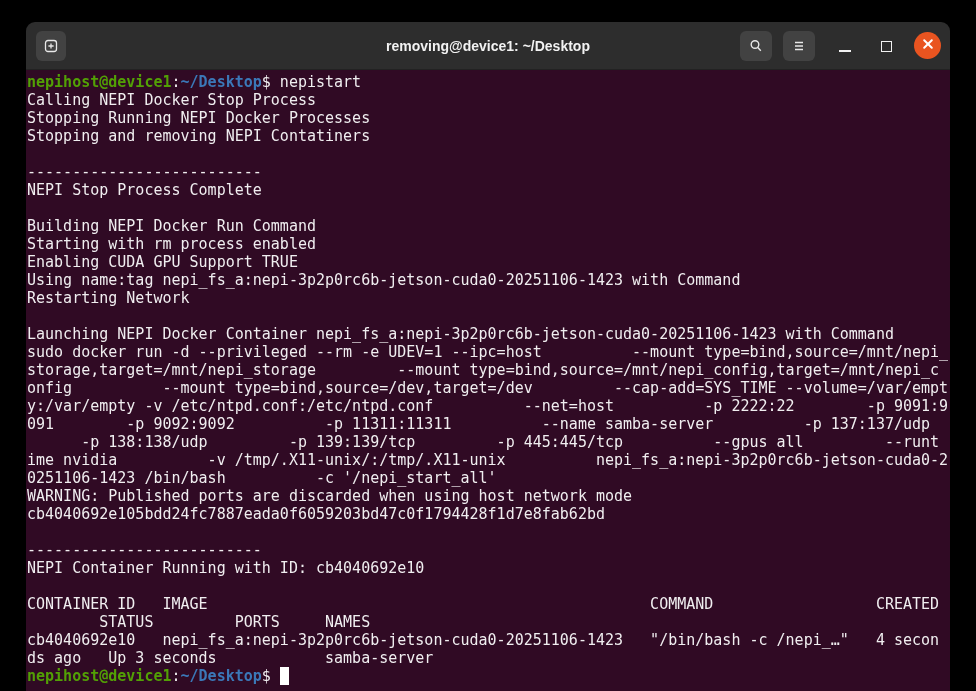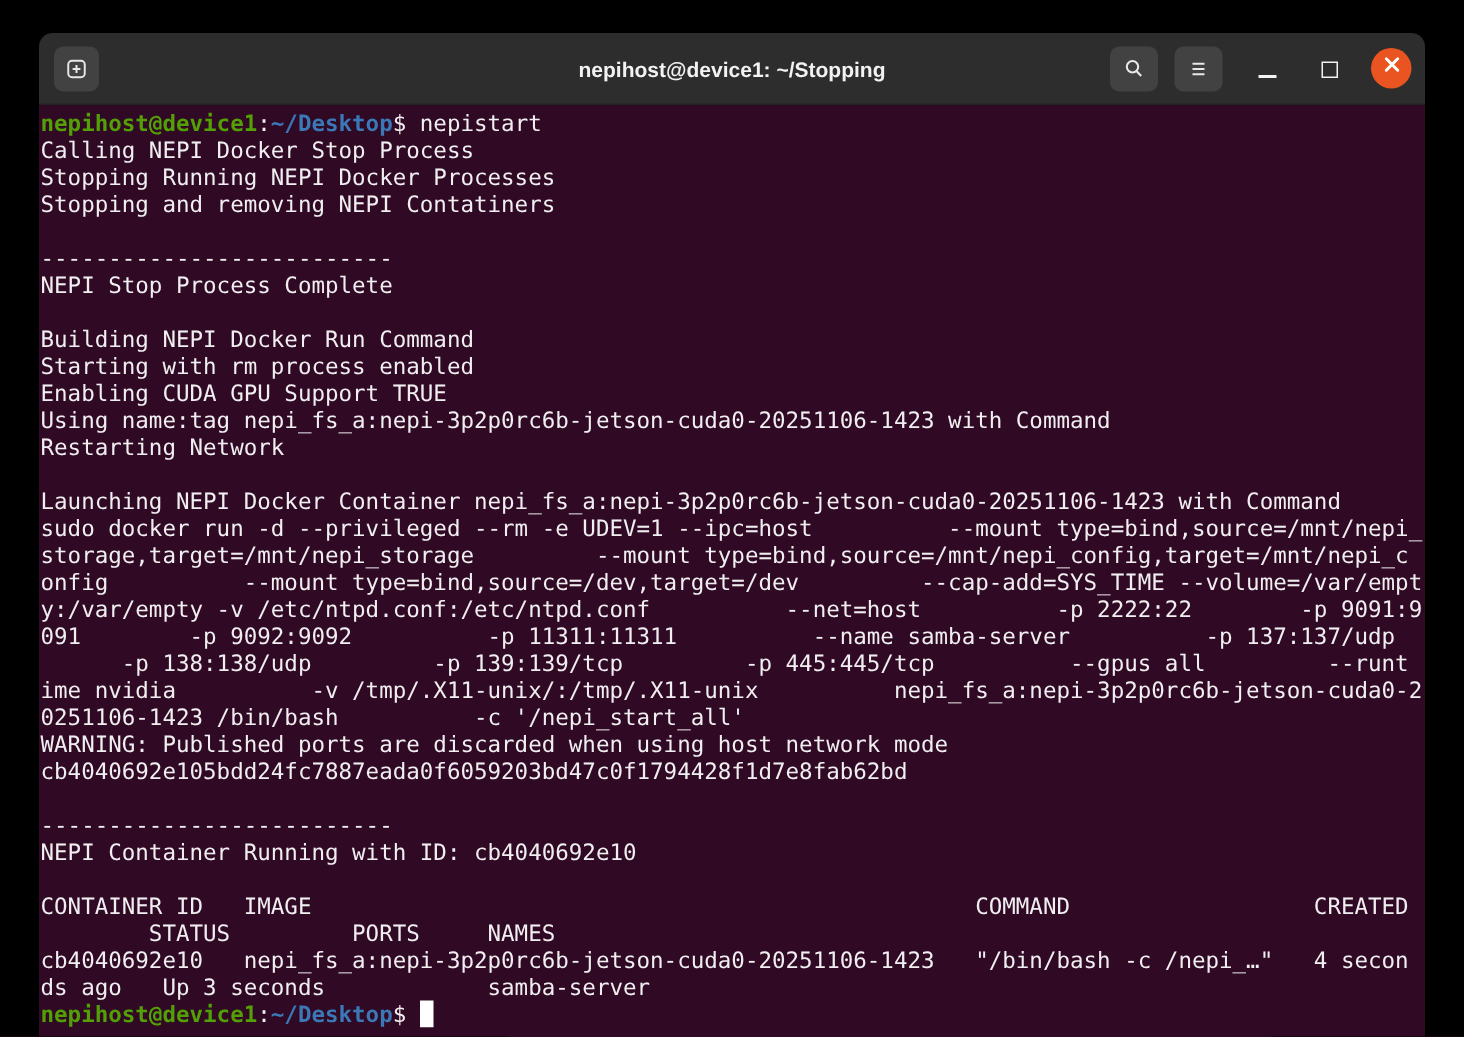--- a/index.html
+++ b/index.html
@@ -60,21 +60,21 @@
 
     <div class="tb-btn newtab-btn">
       <span>
         <svg width="16" height="16" viewBox="0 0 16 16">
           <rect x="2.5" y="2.5" width="11" height="11" rx="2.5" fill="none" stroke="#e8e8e8" stroke-width="1.3"></rect>
           <path d="M8 5.4v5.2M5.4 8h5.2" stroke="#e8e8e8" stroke-width="1.3" fill="none"></path>
         </svg>
       </span>
     </div>
 
-    <div class="title">nepihost@device1: ~/Stopping</div>
+    <div class="title">removing@device1: ~/Desktop</div>
 
     <div class="tb-btn search-btn">
       <span>
         <svg width="16" height="16" viewBox="0 0 16 16">
           <circle cx="7" cy="6.5" r="3.8" fill="none" stroke="#e8e8e8" stroke-width="1.4"></circle>
           <path d="M9.8 9.5l3 3.2" stroke="#e8e8e8" stroke-width="1.4"></path>
         </svg>
       </span>
     </div>
 

